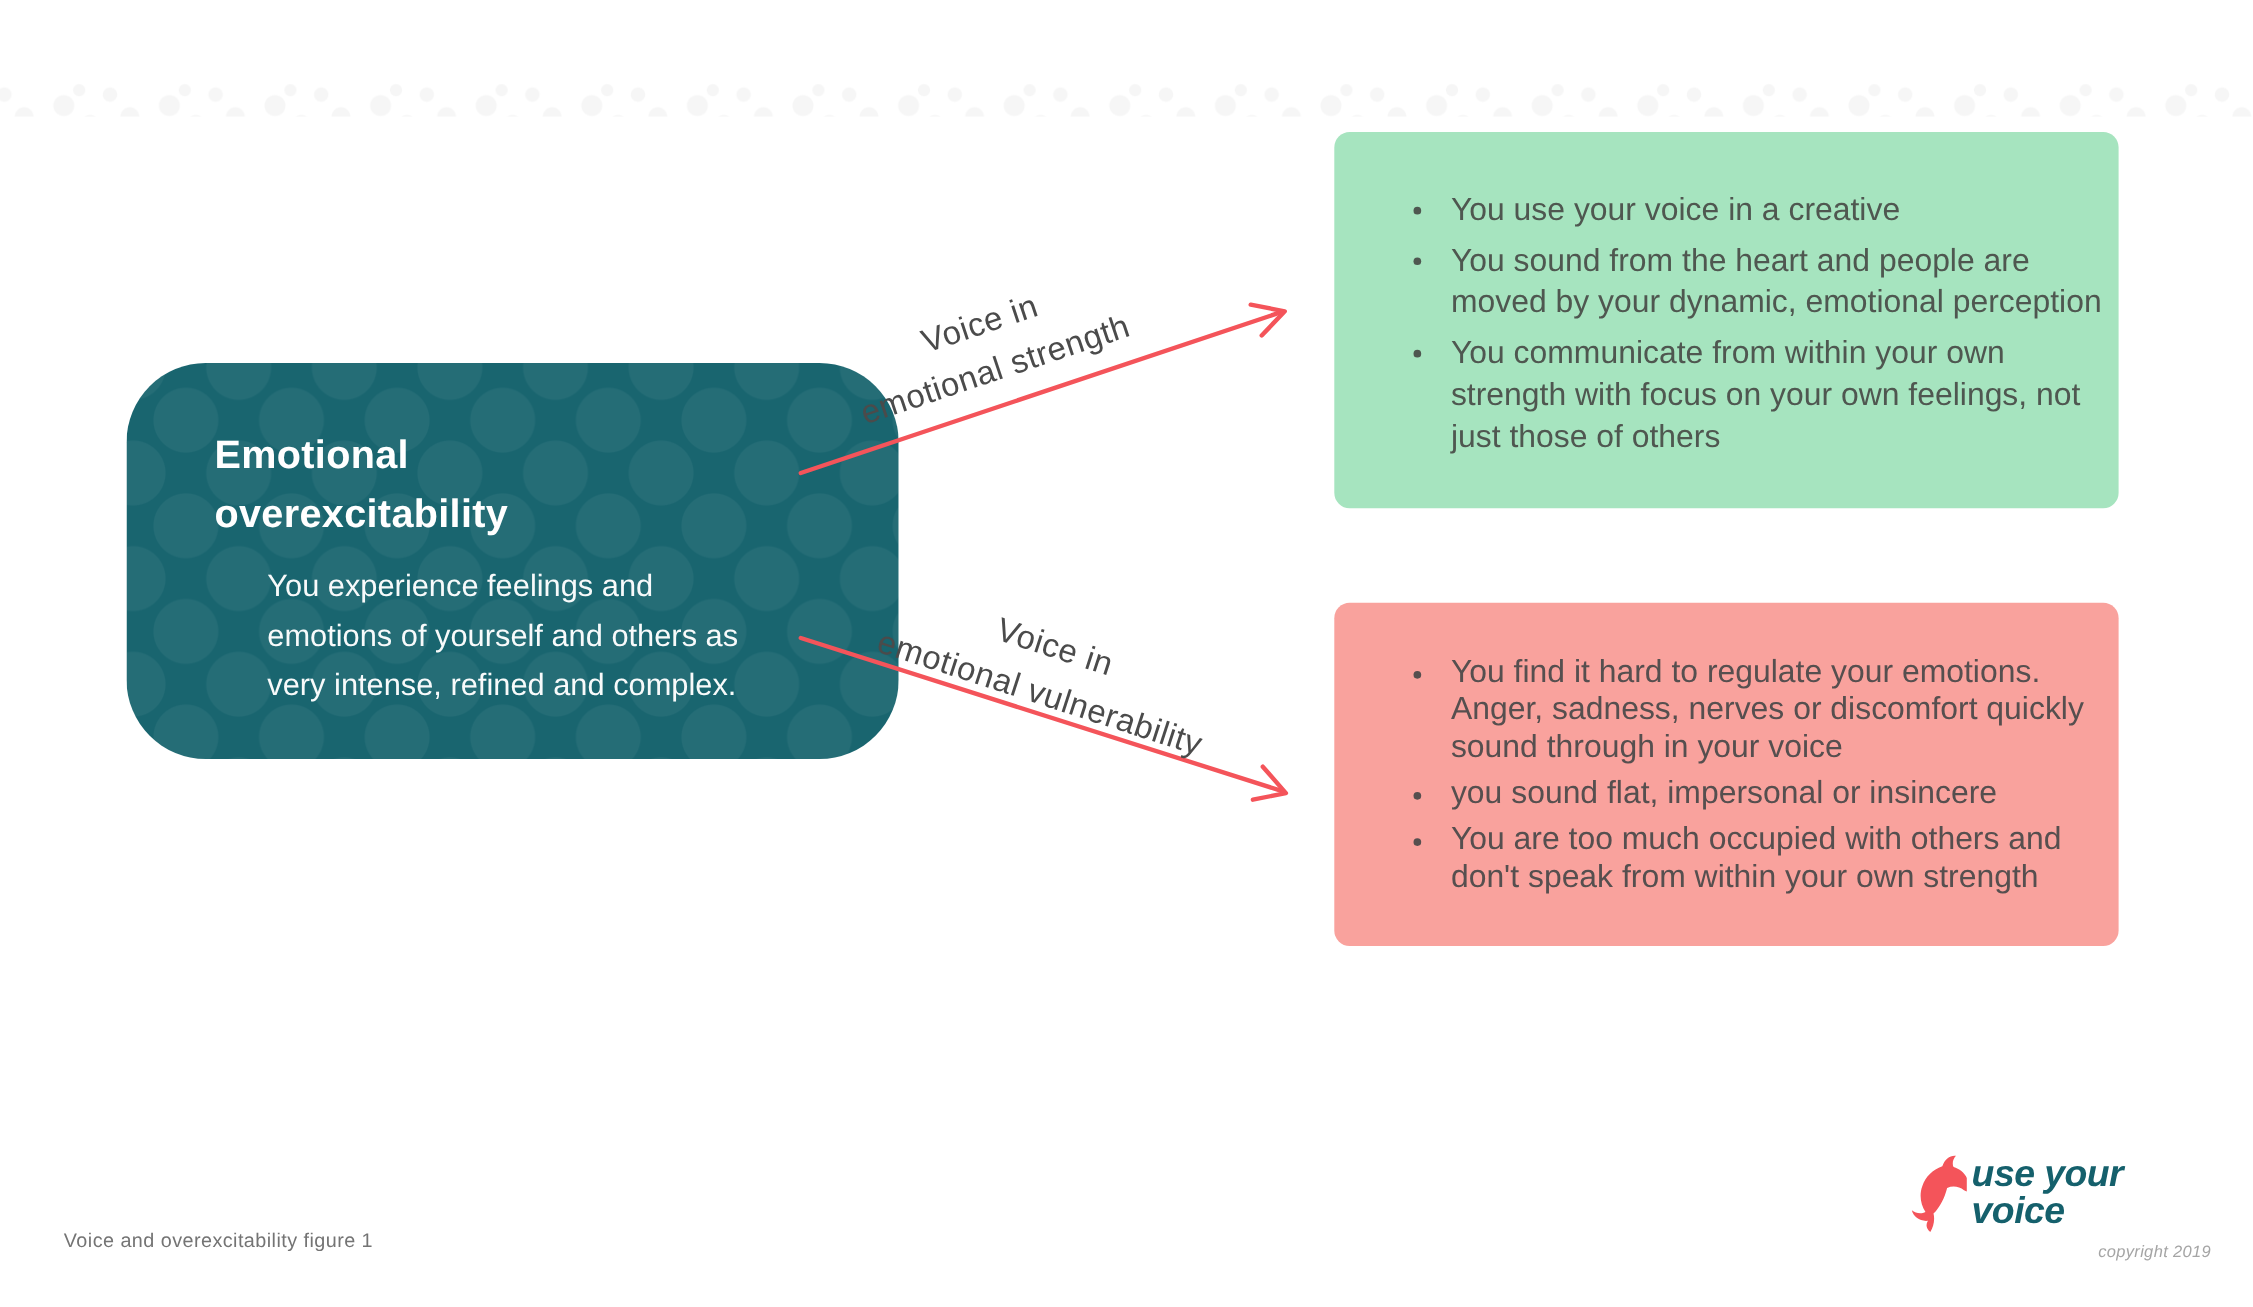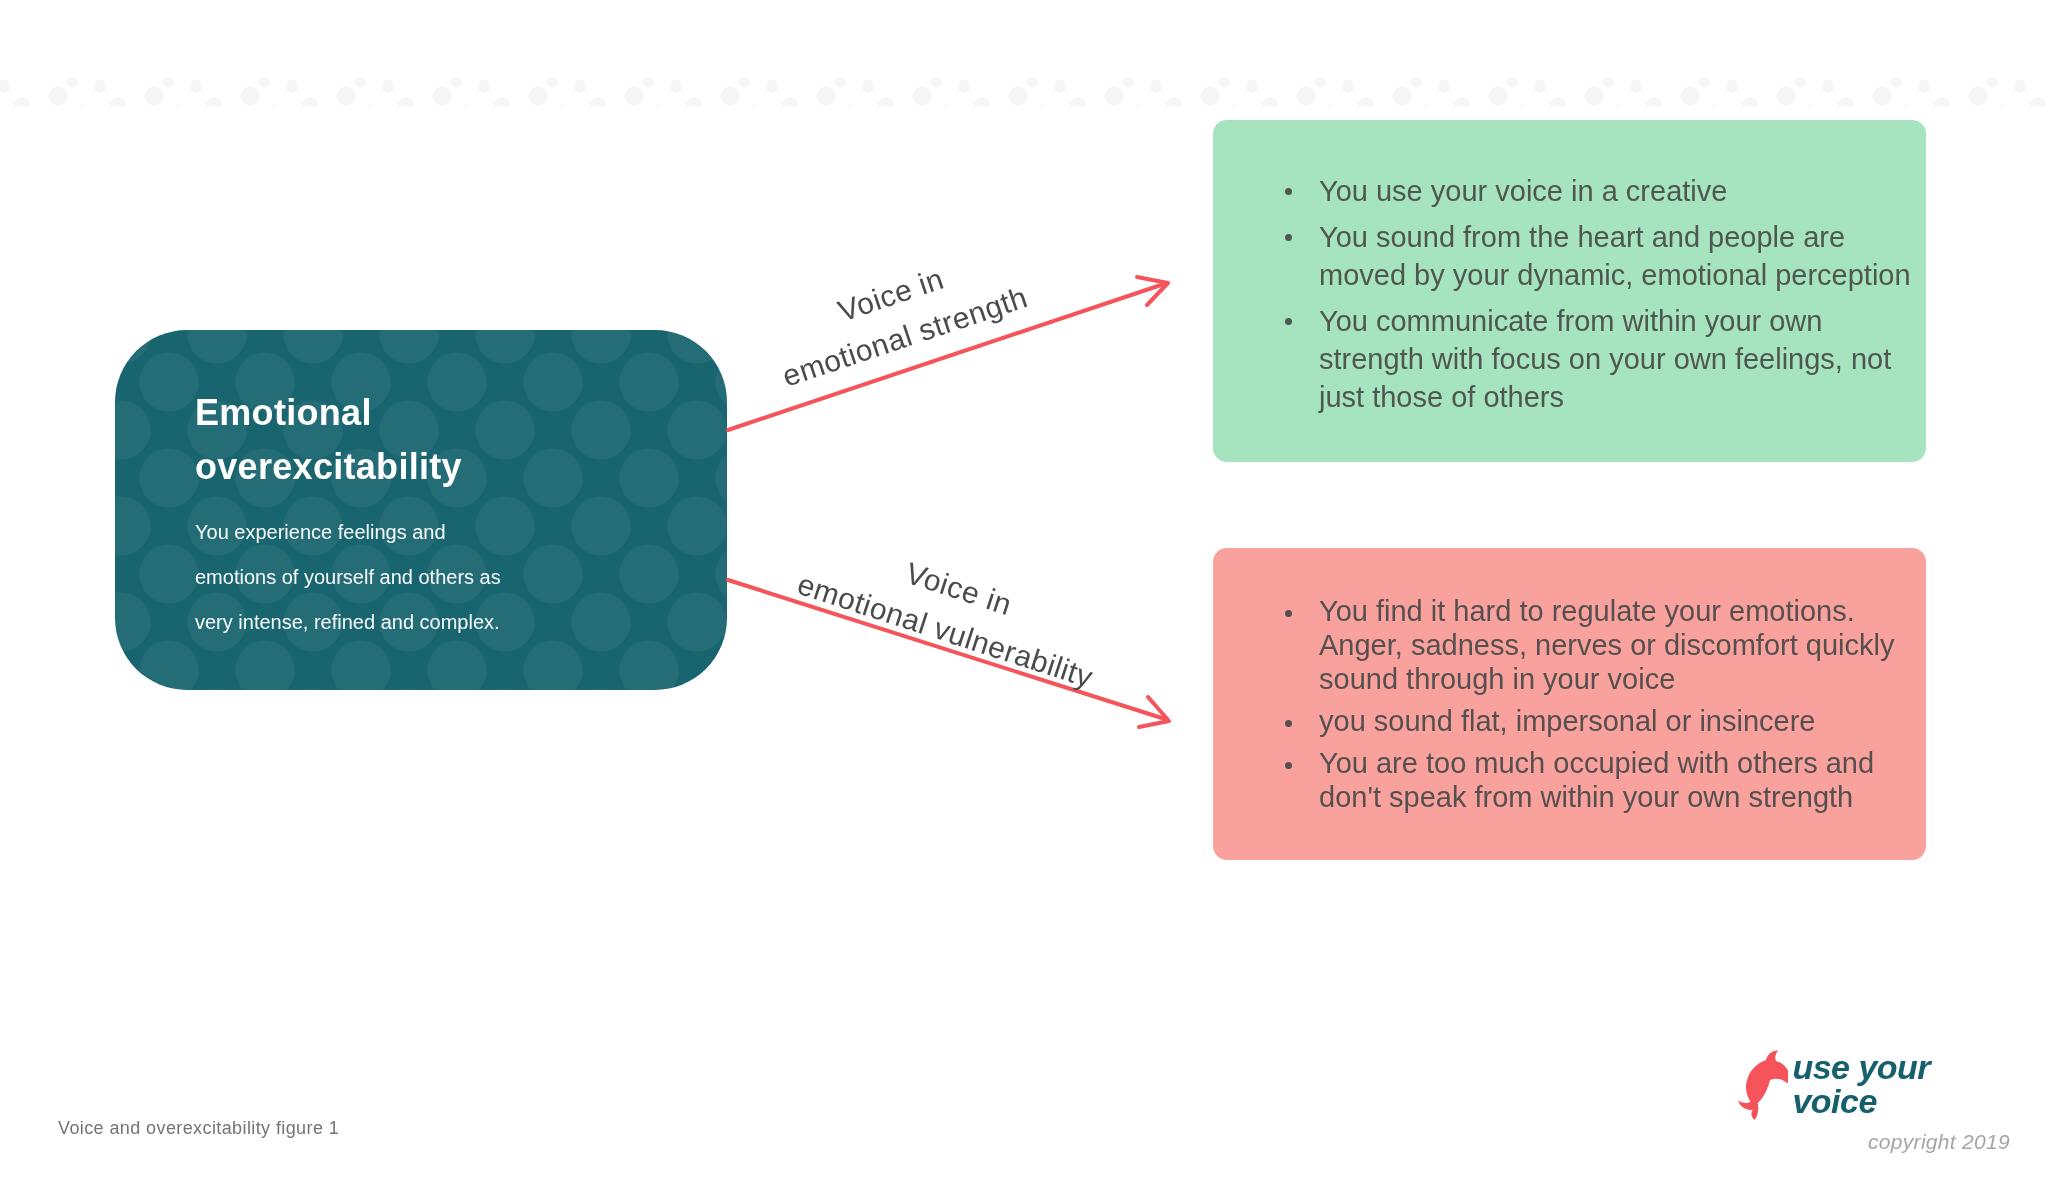--- a/index.html
+++ b/index.html
@@ -20,34 +20,34 @@
       radial-gradient(circle, #f6f6f6 0 6px, transparent 7px),
       radial-gradient(circle, #f6f6f6 0 8px, transparent 9px),
       radial-gradient(circle, #f6f6f6 0 5px, transparent 6px);
     background-size:96px 56px;
     background-position:10px 18px, 34px 34px, 52px 8px, 70px 28px, 24px 4px;
     background-repeat:repeat-x;
   }
 
   
   .main-box{
-    position:absolute;left:115px;top:330px;width:612px;height:360px;
+    position:absolute;left:115px;top:330px;width:702px;height:360px;
     box-sizing:border-box;
     border-radius:72px;
     background-color:#19656f;
     background-image:
       radial-gradient(circle, rgba(255,255,255,0.05) 0 29px, transparent 30px),
       radial-gradient(circle, rgba(255,255,255,0.05) 0 29px, transparent 30px);
     background-size:96px 96px;
     background-position:6px 4px, 54px 52px;
     padding:56px 48px 0 80px;
     color:#ffffff;
   }
   .main-title{font-size:36px;font-weight:bold;line-height:54px;letter-spacing:0.3px;}
-  .main-body{margin-top:16px;font-size:20px;line-height:45px;color:rgba(255,255,255,0.97);}
+  .main-body{margin-top:16px;font-size:28px;line-height:45px;color:rgba(255,255,255,0.97);margin-left:48px;}
 
   
   .arrows{position:absolute;left:0;top:0;width:2048px;height:1188px;pointer-events:none;}
   .arrow-line{stroke:#f4545a;stroke-width:4;fill:none;stroke-linecap:round;stroke-linejoin:round;}
 
   
   .label{
     position:absolute;
     text-align:center;
     font-size:30px;line-height:44px;
@@ -89,21 +89,21 @@
   .logo{position:absolute;left:1730px;top:1046px;width:280px;font-style:italic;}
   .logo-row{display:flex;align-items:flex-end;justify-content:flex-end;}
   .dolphin{width:62px;height:78px;margin-right:4px;}
   .logo-text{
     font-size:34px;font-weight:bold;color:#15606c;
     letter-spacing:-0.5px;line-height:1;
     padding-bottom:6px;
   }
   .copyright{
     margin-top:6px;text-align:right;
-    font-size:21px;color:#a5a5a5;letter-spacing:0.3px;
+    font-size:15px;color:#a5a5a5;letter-spacing:0.3px;
   }
 </style>
 </head>
 <body>
 
 <div class="canvas">
 
   <div class="top-pattern"></div>
 
   <div class="main-box">

